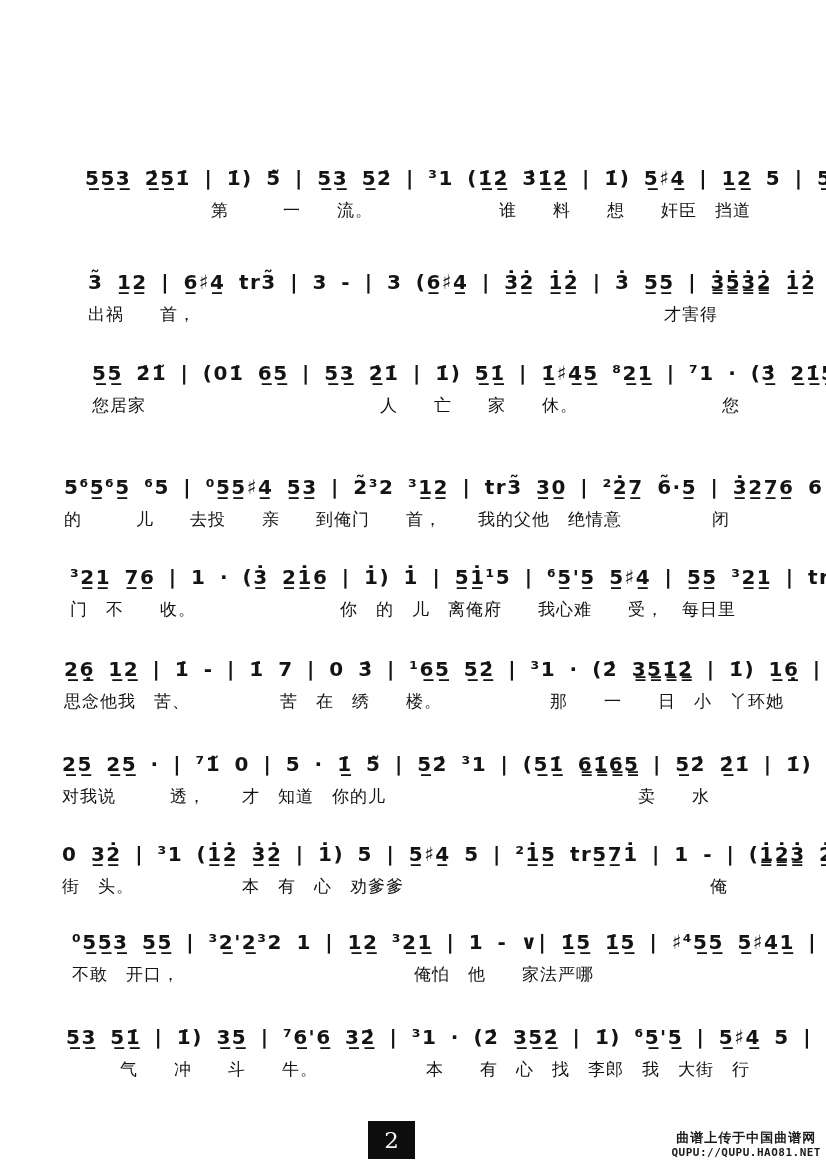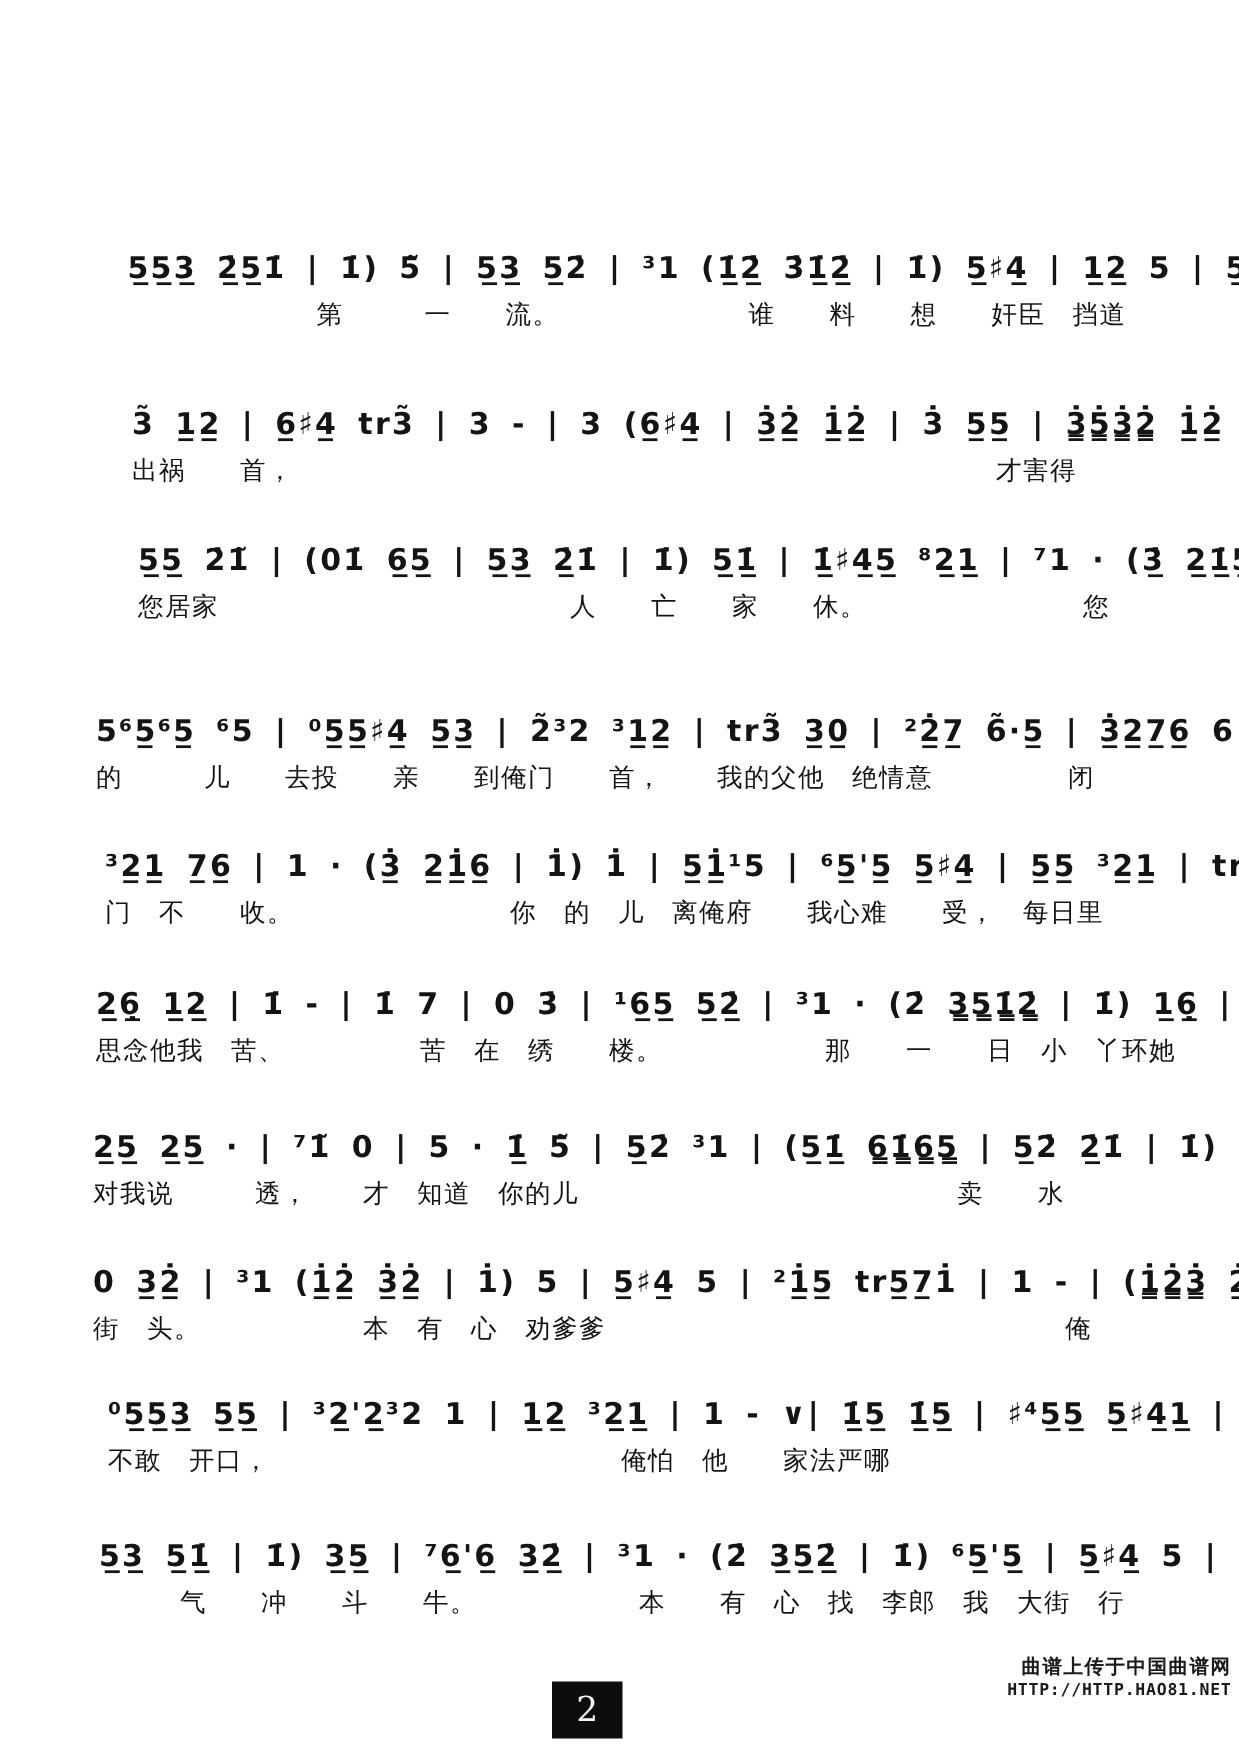--- a/index.html
+++ b/index.html
@@ -38,22 +38,22 @@
     background:#0d0d0d;
     display:flex;align-items:center;justify-content:center;
   }
   .page-number-box span{
     color:#f5f5f5;
     font-family:"DejaVu Serif", serif;
     font-size:23px;
   }
   .footer-right{
     position:absolute;
-    right:5px;top:1104px;
-    text-align:right;
+    right:5px;top:1130px;
+    text-align:center;
   }
   .footer-site{
     font-size:13px;
     font-weight:bold;
     letter-spacing:1px;
     line-height:16px;
   }
   .footer-url{
     font-family:"DejaVu Sans Mono", monospace;
     font-size:11px;
@@ -109,16 +109,16 @@
         <div class="lyrics">　　　气　　冲　　斗　　牛。　　　　　　本　　有　心　找　李郎　我　大街　行</div>
       </div>
     </div>
 
   <div class="page-number-box">
     <span>2</span>
   </div>
 
   <div class="footer-right">
     <div class="footer-site">曲谱上传于中国曲谱网</div>
-    <div class="footer-url">HTTP://HTTP.HAO81.NET</div>
+    <div class="footer-url">QUPU://QUPU.HAO81.NET</div>
   </div>
 
 </div>
 
 </body></html>

